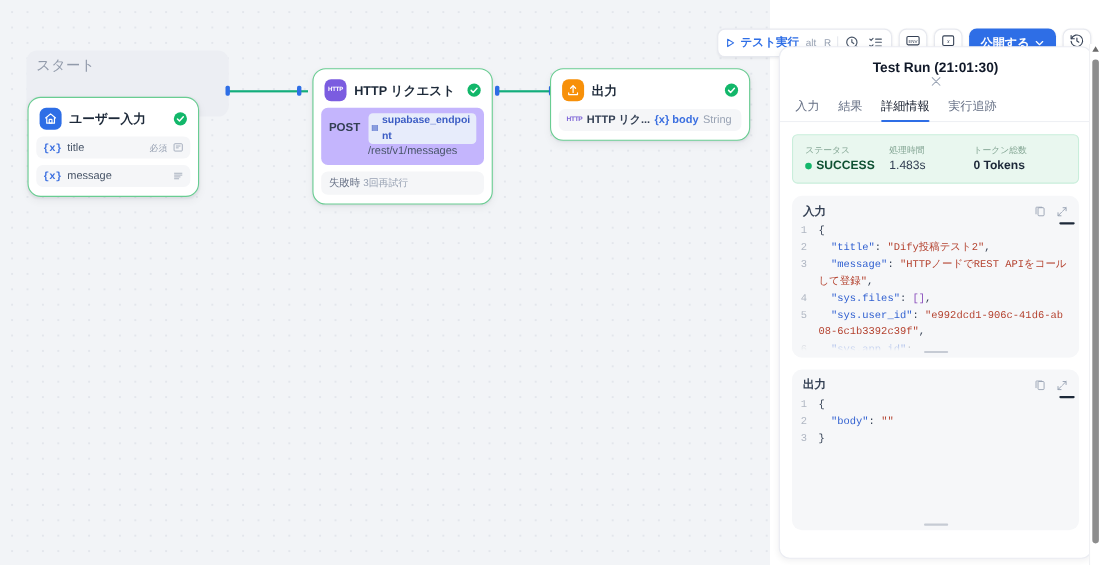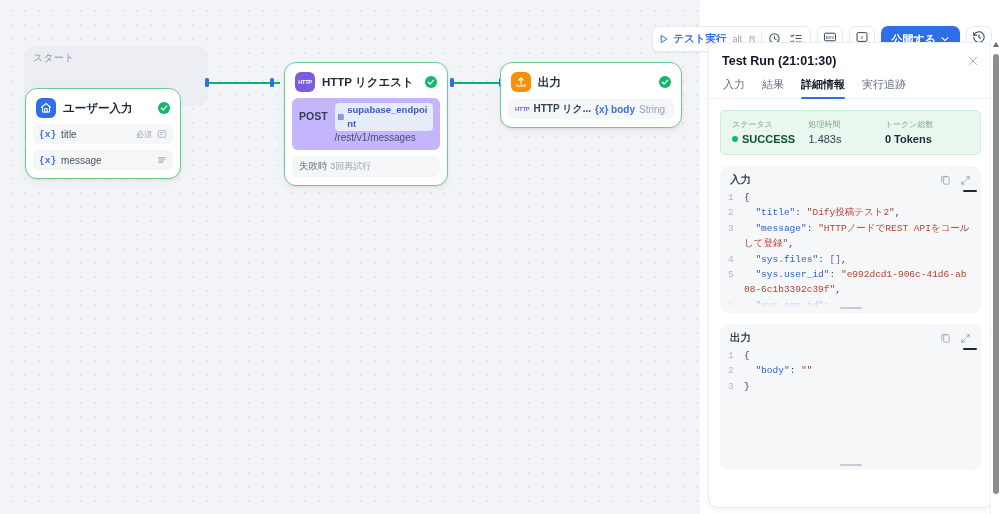--- a/index.html
+++ b/index.html
@@ -20,21 +20,21 @@
   }
 
   
   .group-frame {
     position: absolute;
     background: #eceef3;
     border-radius: 10px;
   }
   .group-label {
     position: absolute;
-    font-size: 10px; color: #919aaa; letter-spacing: .2px;
+    font-size: 13px; color: #919aaa; letter-spacing: .2px;
   }
 
   .node {
     position: absolute;
     background: #fff;
     border: 1.3px solid #69cd92;
     border-radius: 12px;
     box-shadow: 0 1px 2px rgba(16,24,40,.06), 0 3px 8px rgba(16,24,40,.05);
     padding: 8px 7px 8px 7px;
   }
@@ -130,27 +130,28 @@
   #panel {
     position: absolute; right: 7px; top: 42px;
     width: 285px; height: 466px;
     background: #fff; border: 1px solid #eaecf2; border-radius: 10px;
     box-shadow: 0 2px 6px rgba(16,24,40,.06);
     overflow: hidden;
   }
   .panel-head {
     display:flex; align-items:center; justify-content:space-between;
     padding: 11px 13px 0 13px;
+    flex-direction: column;
   }
   .panel-title { font-size: 12.5px; font-weight: 700; color: #101828; }
   .close-x { color:#98a2b3; cursor:pointer; display:flex; }
 
   .tabs { display:flex; gap:17px; padding: 9px 14px 0 14px; border-bottom:1px solid #eef0f4; }
   .tab { font-size:11px; color:#667085; padding-bottom:6px; position:relative; white-space:nowrap; }
-  .tab.active { color:#101828; font-weight:700; }
+  .tab.active { color:#101828; font-weight:400; }
   .tab.active::after {
     content:""; position:absolute; left:0; right:0; bottom:-1px; height:2px;
     background:#2e6ee6; border-radius:2px;
   }
 
   .panel-body { padding: 11px 11px 0 11px; }
 
   .status-card {
     background:#e9f7ef; border:1px solid #c9eedb; border-radius:5px;
     display:flex; padding:8px 11px 9px 11px; gap: 0;

